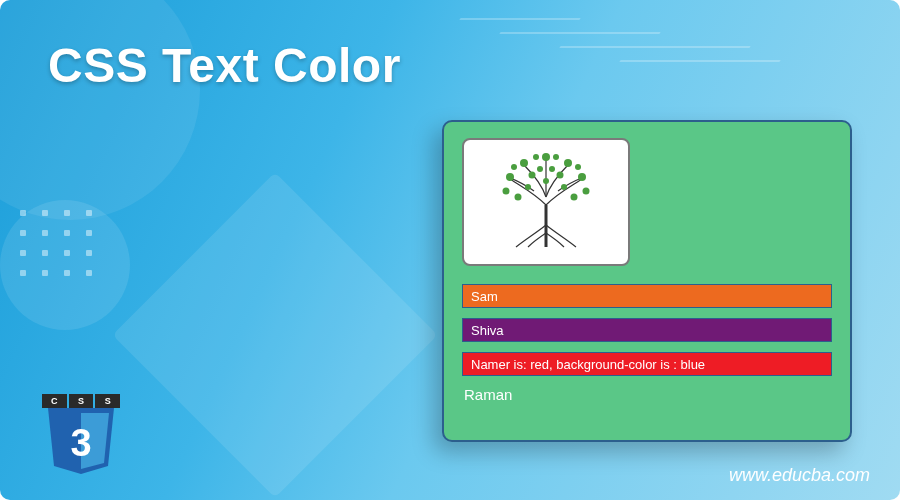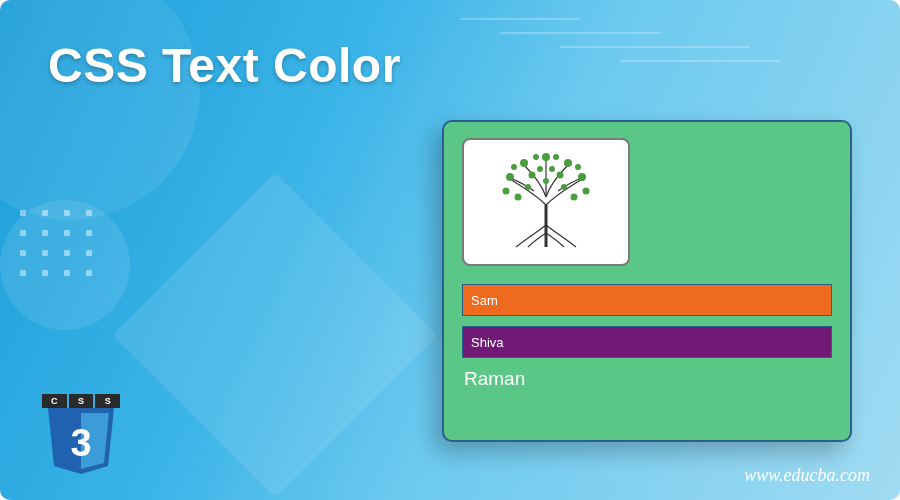--- a/index.html
+++ b/index.html
@@ -35,34 +35,34 @@
   box-shadow: -8px 10px 22px rgba(0,0,0,0.25);
 }
 .img-card {
   width: 168px; height: 128px; background: #fff;
   border: 2px solid #7a7a7a; border-radius: 8px;
   display: flex; align-items: center; justify-content: center;
   margin-bottom: 18px;
 }
 .img-card svg { width: 120px; height: 110px; }
 
-.bar { height: 32px; border: 1px solid #2c5f8d; display: flex; align-items: center; padding: 0 8px; color: #fff; font-size: 13px; margin-bottom: 10px; }
+.bar { height: 24px; border: 1px solid #2c5f8d; display: flex; align-items: center; padding: 0 8px; color: #fff; font-size: 13px; margin-bottom: 10px; }
 .bar.orange { background: #ed6a1f; }
 .bar.blue { background: #701a75; }
 .bar.red { background: #ee1c25; }
-.plain { color: #fff; font-size: 19px; padding-left: 2px; }
+.plain { color: #fff; font-size: 15px; padding-left: 2px; }
 
 .css3-logo { position: absolute; left: 42px; bottom: 22px; width: 78px; }
 .css3-logo .top { display: flex; height: 14px; }
 .css3-logo .top span { flex: 1; background: #2a2a2a; color: #fff; font-size: 9px; font-weight: 700; display: flex; align-items: center; justify-content: center; margin-right: 2px; }
 .css3-logo .top span:last-child { margin-right: 0; }
 .css3-logo .shield { position: relative; width: 78px; height: 70px; }
 .css3-logo .shield svg { width: 78px; height: 70px; }
 
-.site { position: absolute; right: 30px; bottom: 14px; color: #fff; font-size: 18px; font-style: italic; font-family: Liberation Serif, serif; }
+.site { position: absolute; right: 30px; bottom: 14px; color: #fff; font-size: 18px; font-style: italic; font-family: Liberation Sans, sans-serif; }
 </style>
 </head>
 <body>
 
 <div class="canvas">
 
   <div class="deco1"></div>
   <div class="deco2"></div>
   <div class="deco-square"></div>
   <div class="deco-dots">
@@ -133,20 +133,23 @@
         </g>
       </svg>
     </div>
 
     <div class="bar orange">
       <span>Sam</span>
     </div>
     <div class="bar blue">
       <span>Shiva</span>
     </div>
+    <div class="bar red">
+      <span>Namer is: red, background-color is : blue</span>
+    </div>
     <div class="plain">Raman</div>
   </div>
 
   <div class="css3-logo">
     <div class="top">
       <span>C</span>
       <span>S</span>
       <span>S</span>
     </div>
     <div class="shield">

